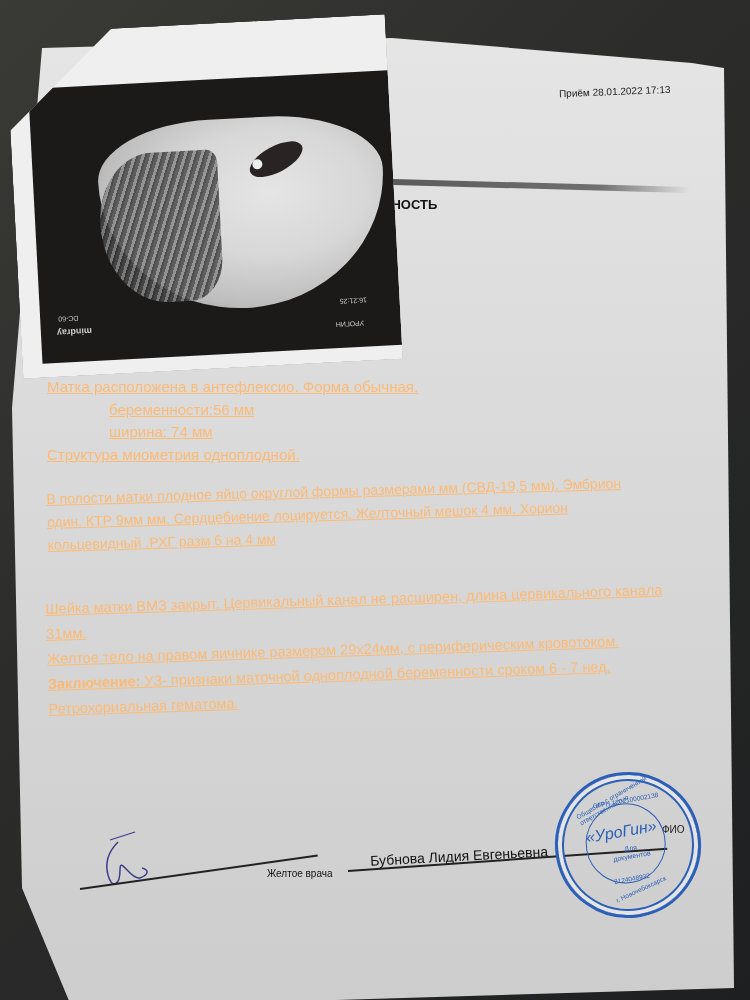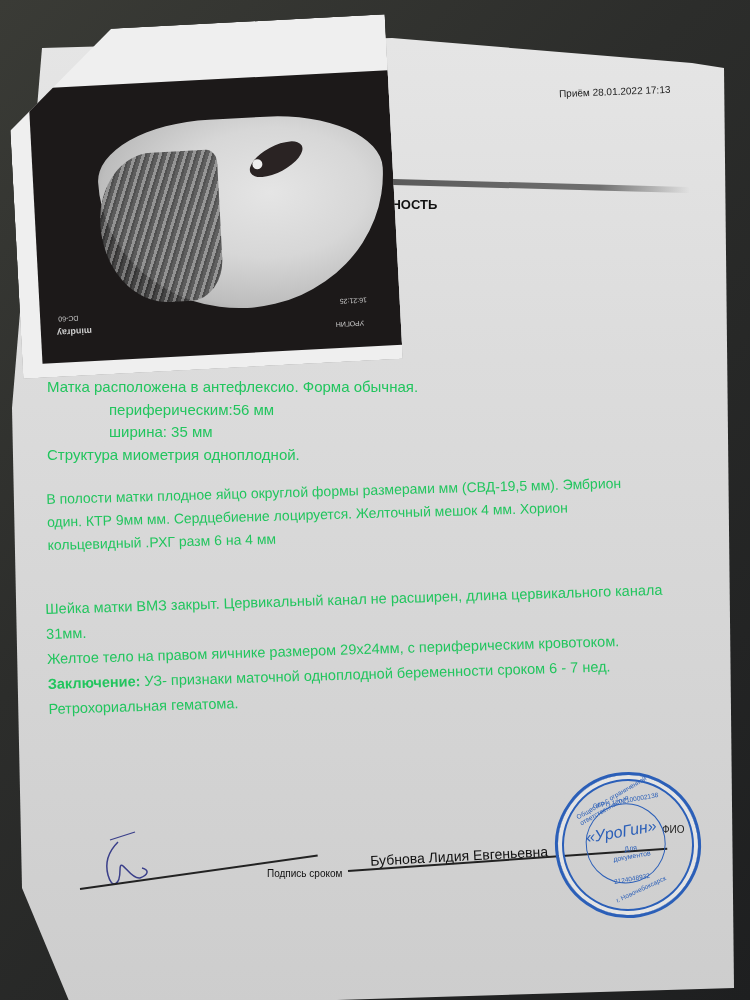--- a/index.html
+++ b/index.html
@@ -23,21 +23,21 @@
        background:radial-gradient(ellipse at 60% 40%,#e5e5e5 0%,#d7d7d7 40%,#bdbdbd 70%,#6b6b6b 100%);
        border-radius:40% 40% 50% 50%/30% 30% 70% 70%;}
   .us-tissue{position:absolute;left:65px;top:70px;width:120px;height:150px;
        background:repeating-linear-gradient(110deg,#4a4a4a 0 3px,#8a8a8a 3px 6px,#3a3a3a 6px 8px);
        border-radius:50% 10% 30% 60%;opacity:.85;}
   .us-sac{position:absolute;left:215px;top:70px;width:58px;height:26px;background:#2a2323;
        border-radius:50%;transform:rotate(-25deg);}
   .us-dot{position:absolute;left:220px;top:82px;width:10px;height:10px;background:#eee;border-radius:50%;}
   .us-label{position:absolute;font-size:7px;color:#ccc;transform:rotate(180deg);}
   
-  .body-text{position:absolute;left:47px;top:376px;width:680px;color:#22c55e;font-size:15px;line-height:22.5px;}
+  .body-text{position:absolute;left:47px;top:376px;width:680px;color:#fdba74;font-size:15px;line-height:22.5px;text-decoration:underline;}
   .line{white-space:nowrap;}
   .indent{padding-left:62px;}
   .gap{height:22px;}
   .p2{transform:rotate(-1.6deg);transform-origin:left;font-size:14px;line-height:23px;}
   .p3{transform:rotate(-1.8deg);transform-origin:left;font-size:14.5px;line-height:25px;}
   b{font-weight:bold;}
   .sig-area{position:absolute;left:70px;top:830px;width:640px;height:120px;}
   .sig-line{position:absolute;left:10px;top:58px;width:240px;height:2px;background:#222;transform:rotate(-8deg);transform-origin:left;}
   .sig-label{position:absolute;left:197px;top:38px;font-size:10px;color:#111;}
   .doc-name{position:absolute;left:300px;top:18px;font-size:14px;color:#111;transform:rotate(-3deg);}
@@ -69,22 +69,22 @@
     <div class="us-dot"></div>
     <div class="us-label" style="left:16px;top:240px;font-size:9px;font-weight:bold;">mindray</div>
     <div class="us-label" style="left:18px;top:228px;">DC-60</div>
     <div class="us-label" style="left:300px;top:225px;">16:21:25</div>
     <div class="us-label" style="left:295px;top:248px;">УРОГИН</div>
   </div>
 </div>
 
 <div class="body-text">
   <div class="line">Матка расположена в антефлексио. Форма обычная.</div>
-  <div class="line indent">периферическим:56   мм</div>
-  <div class="line indent">ширина:  35  мм</div>
+  <div class="line indent">беременности:56   мм</div>
+  <div class="line indent">ширина:  74  мм</div>
   <div class="line">Структура миометрия одноплодной.</div>
   <div class="gap"></div>
   <div class="p2">
     <div class="line">В полости матки плодное яйцо округлой формы размерами мм (СВД-19,5 мм). Эмбрион</div>
     <div class="line">один. КТР 9мм  мм. Сердцебиение    лоцируется. Желточный мешок 4   мм. Хорион</div>
     <div class="line">кольцевидный .РХГ разм 6 на 4 мм</div>
   </div>
   <div class="gap" style="height:40px"></div>
   <div class="p3">
     <div class="line">Шейка матки ВМЗ закрыт. Цервикальный канал  не расширен, длина цервикального канала</div>
@@ -94,21 +94,21 @@
     <div class="line">Ретрохориальная гематома.</div>
   </div>
 </div>
 
 <div class="sig-area">
   <svg class="scribble" width="80" height="70">
     <path d="M28 12 C20 20,14 30,18 45 C22 60,30 55,30 40 C30 25,40 50,50 48 C58 45,60 40,52 38" stroke="#3a3f8a" stroke-width="1.5" fill="none"></path>
     <path d="M20 10 L45 2" stroke="#3a3f8a" stroke-width="1.2" fill="none"></path>
   </svg>
   <div class="sig-line"></div>
-  <div class="sig-label">Подпись сроком</div>
+  <div class="sig-label">Желтое врача</div>
   <div class="doc-name">Бубнова Лидия Евгеньевна</div>
   <div class="name-line"></div>
   <div class="fio">ФИО</div>
 </div>
 
 <div class="stamp">
   <div class="stamp-ring" style="left:22px;top:10px;transform:rotate(-20deg);">Общество с ограниченной ответственностью</div>
   <div class="stamp-ring" style="left:42px;top:22px;">ОГРН 1202100002138</div>
   <div class="stamp-inner"></div>
   <div class="stamp-name">«УроГин»</div>

